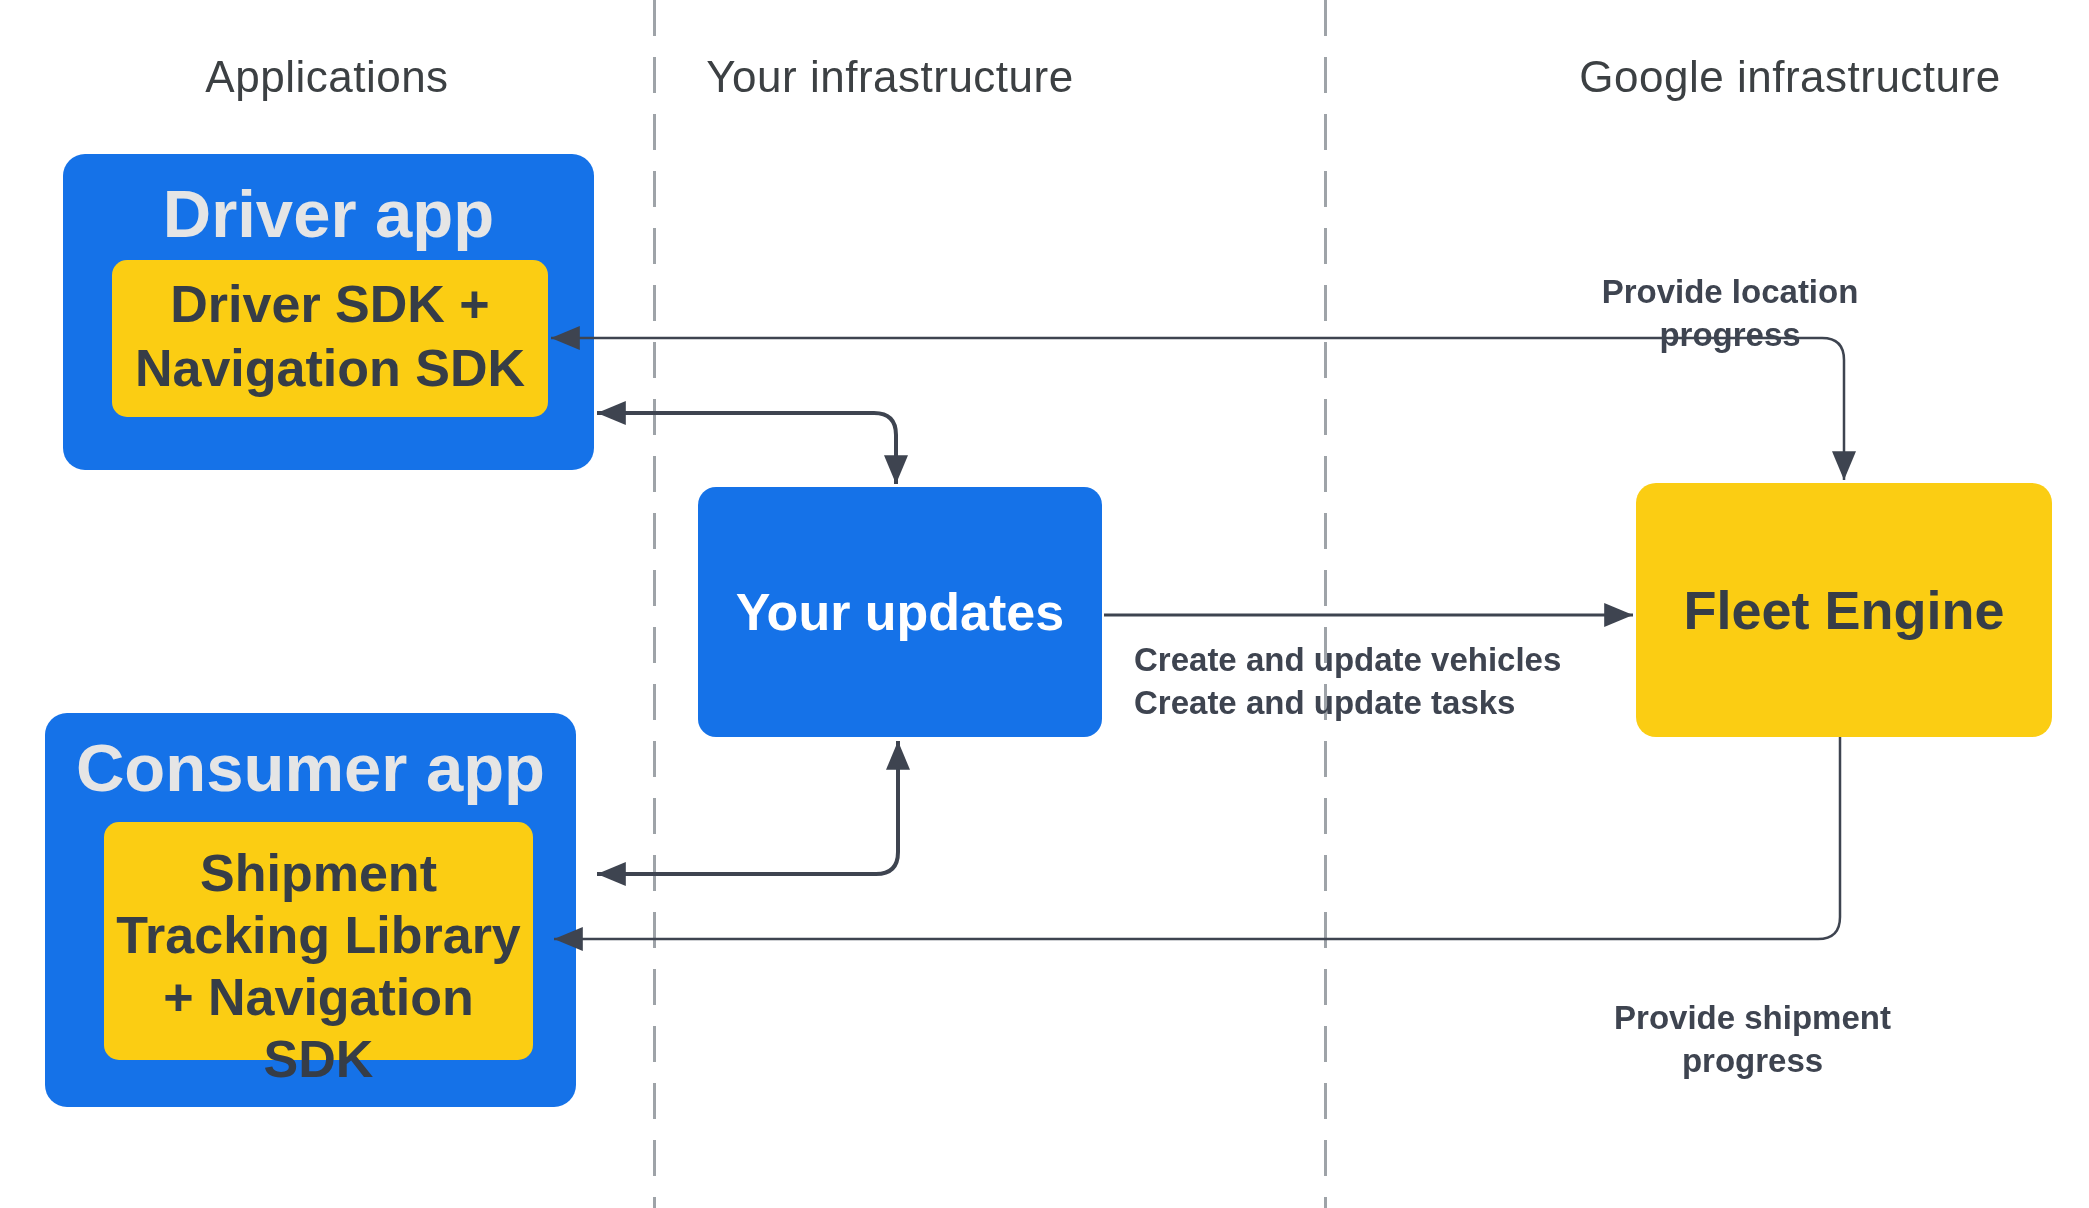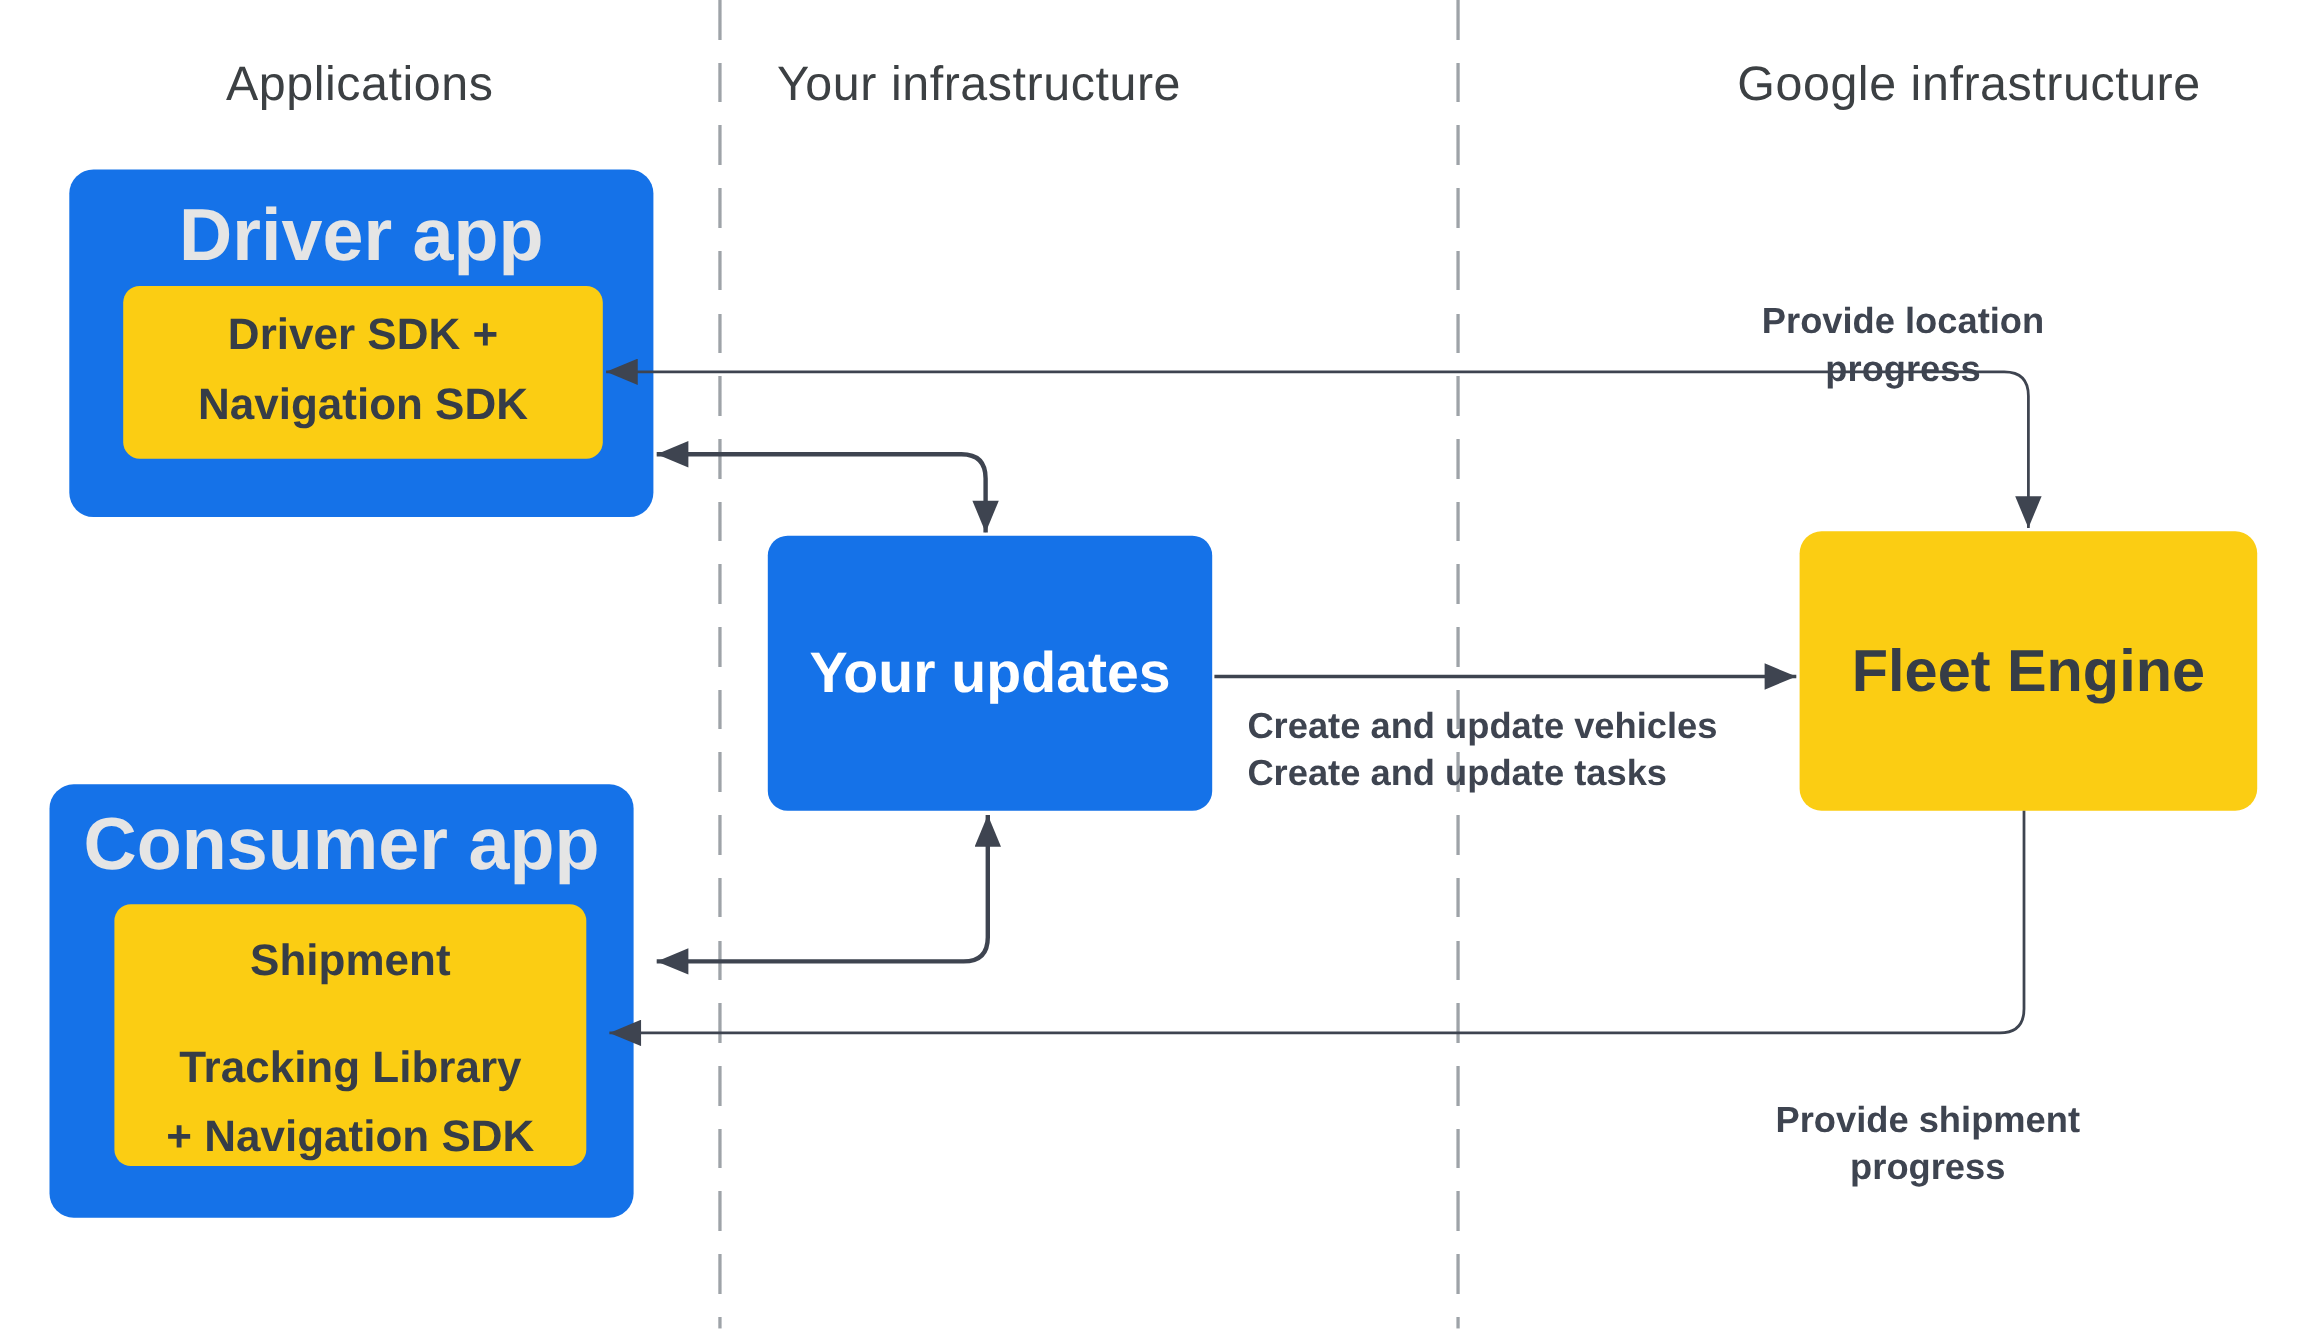--- a/index.html
+++ b/index.html
@@ -17,21 +17,21 @@
   }
 
   .bluebox{position:absolute;background:var(--blue);border-radius:22px;}
   .yellowbox{position:absolute;background:var(--yellow);border-radius:15px;}
 
   .app-title{
     position:absolute;left:0;width:100%;text-align:center;
     font-size:67px;font-weight:bold;color:#e5e5e5;line-height:56px;
   }
   .sdk-text{
-    width:100%;text-align:center;font-size:40px;font-weight:bold;
+    width:100%;text-align:center;font-size:52px;font-weight:bold;
     color:var(--sdkink);line-height:64px;
   }
   .big-node{
     display:flex;align-items:center;justify-content:center;
     font-weight:bold;
   }
   .edge-label{
     position:absolute;font-size:33px;font-weight:bold;color:var(--ink);
     line-height:43px;
   }
@@ -57,21 +57,21 @@
     <div class="yellowbox" style="left:49px;top:106px;width:436px;height:157px;padding-top:12px;box-sizing:border-box;">
       <div class="sdk-text">Driver SDK +</div>
       <div class="sdk-text">Navigation SDK</div>
     </div>
   </div>
 
   <div class="bluebox" style="left:45px;top:713px;width:531px;height:394px;">
     <div class="app-title" style="top:27px;">Consumer app</div>
     <div class="yellowbox" style="left:59px;top:109px;width:429px;height:238px;padding-top:20px;box-sizing:border-box;">
       <div class="sdk-text" style="line-height:62px;">Shipment</div>
-      <div class="sdk-text" style="line-height:62px;margin-top:36px;">Tracking Library</div>
+      <div class="sdk-text" style="line-height:62px;">Tracking Library</div>
       <div class="sdk-text" style="line-height:62px;">+ Navigation SDK</div>
     </div>
   </div>
 
   <div class="bluebox big-node" style="left:698px;top:487px;width:404px;height:250px;border-radius:18px;font-size:52px;color:#ffffff;">Your updates</div>
 
   <div class="yellowbox big-node" style="left:1636px;top:483px;width:416px;height:254px;border-radius:20px;font-size:54px;color:var(--sdkink);">Fleet Engine</div>
 
   <div class="edge-label centered" style="left:1530px;top:270px;width:400px;">Provide location progress</div>
   <div class="edge-label" style="left:1134px;top:638px;">

